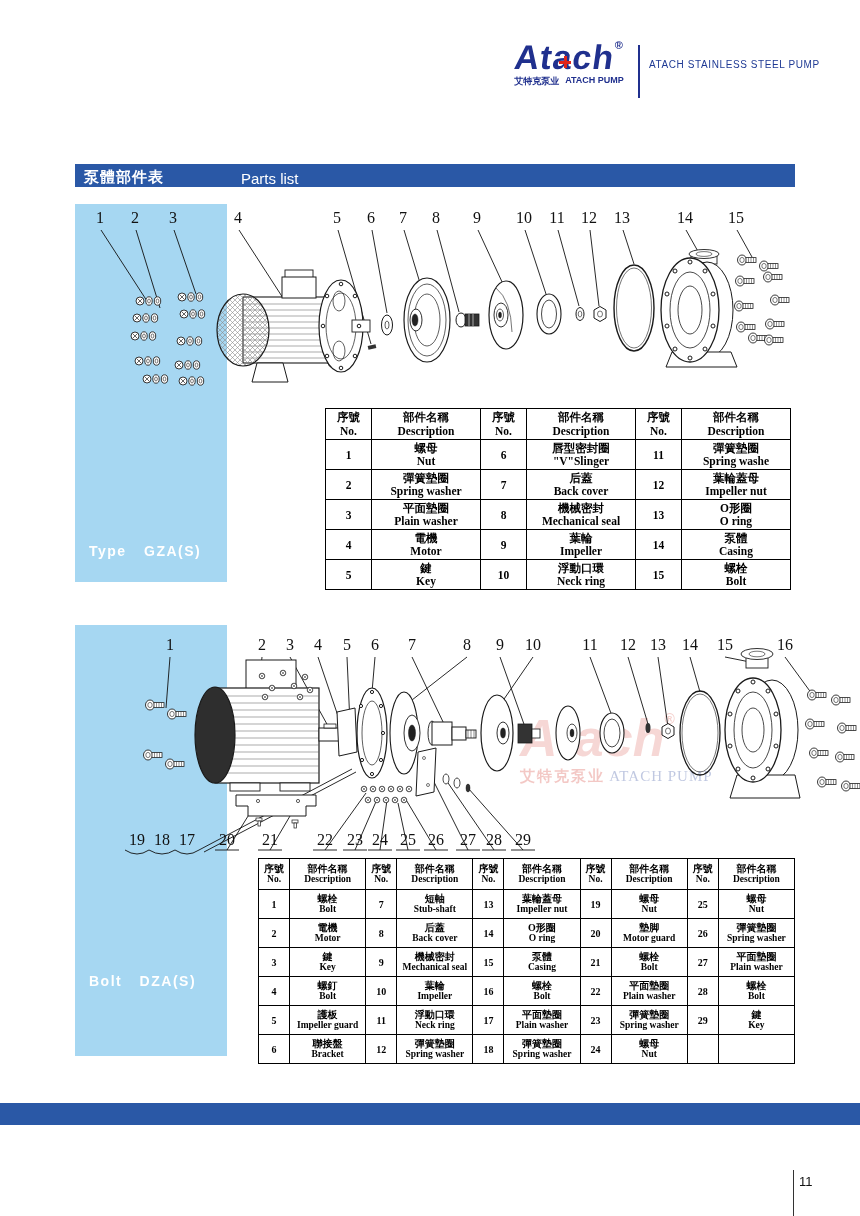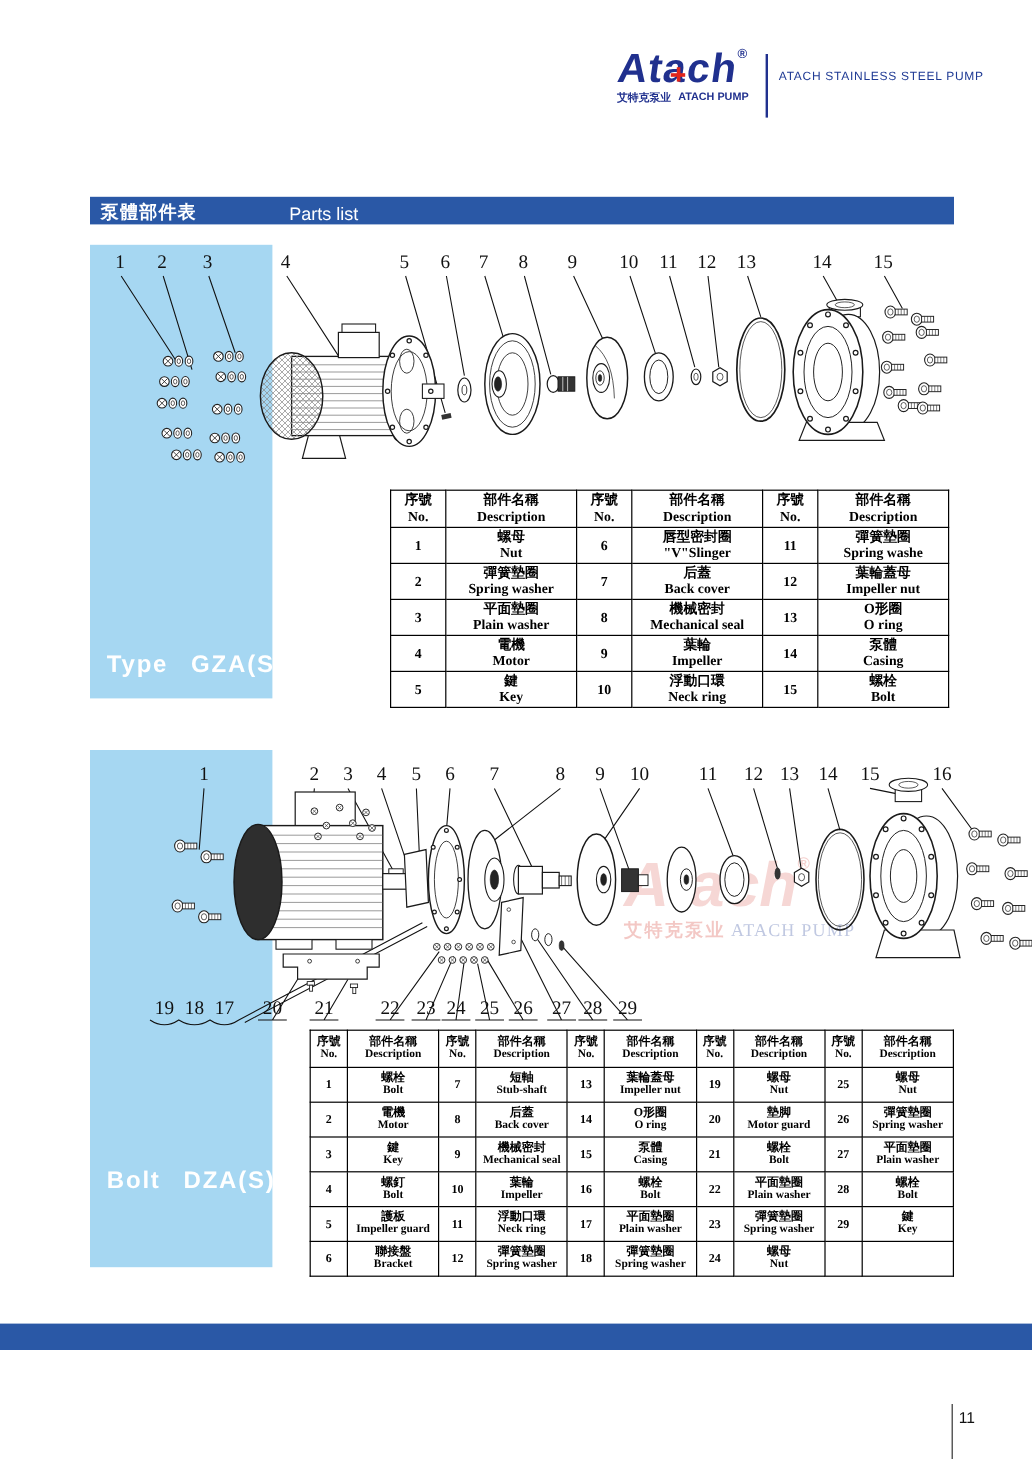--- a/index.html
+++ b/index.html
@@ -25,21 +25,21 @@
   
   .title-bar{position:absolute;left:75px;top:164px;width:720px;height:23px;background:#2a58a6;
              color:#fff;display:flex;align-items:flex-end;}
   .tb-zh{font-size:15px;font-weight:bold;margin-left:9px;letter-spacing:1px;}
   .tb-en{font-size:15px;margin-left:77px;}
 
   
   .panel{position:absolute;left:75px;width:152px;background:#a6d7f2;}
   .panel-gza{top:204px;height:378px;}
   .panel-dza{top:625px;height:431px;}
-  .type-label{position:absolute;color:#fff;font-weight:bold;font-size:20px;
+  .type-label{position:absolute;color:#fff;font-weight:bold;font-size:14px;
               letter-spacing:1.5px;word-spacing:12px;z-index:3;white-space:nowrap;}
   .type-gza{left:89px;top:543px;}
   .type-dza{left:89px;top:973px;}
 
   
   .diag{position:absolute;z-index:2;}
   .diag1{left:75px;top:200px;width:715px;height:210px;}
   .diag2{left:75px;top:628px;width:785px;height:228px;}
   .diag text{font-family:"Liberation Serif",serif;font-size:16px;fill:#111;text-anchor:middle;}
 

